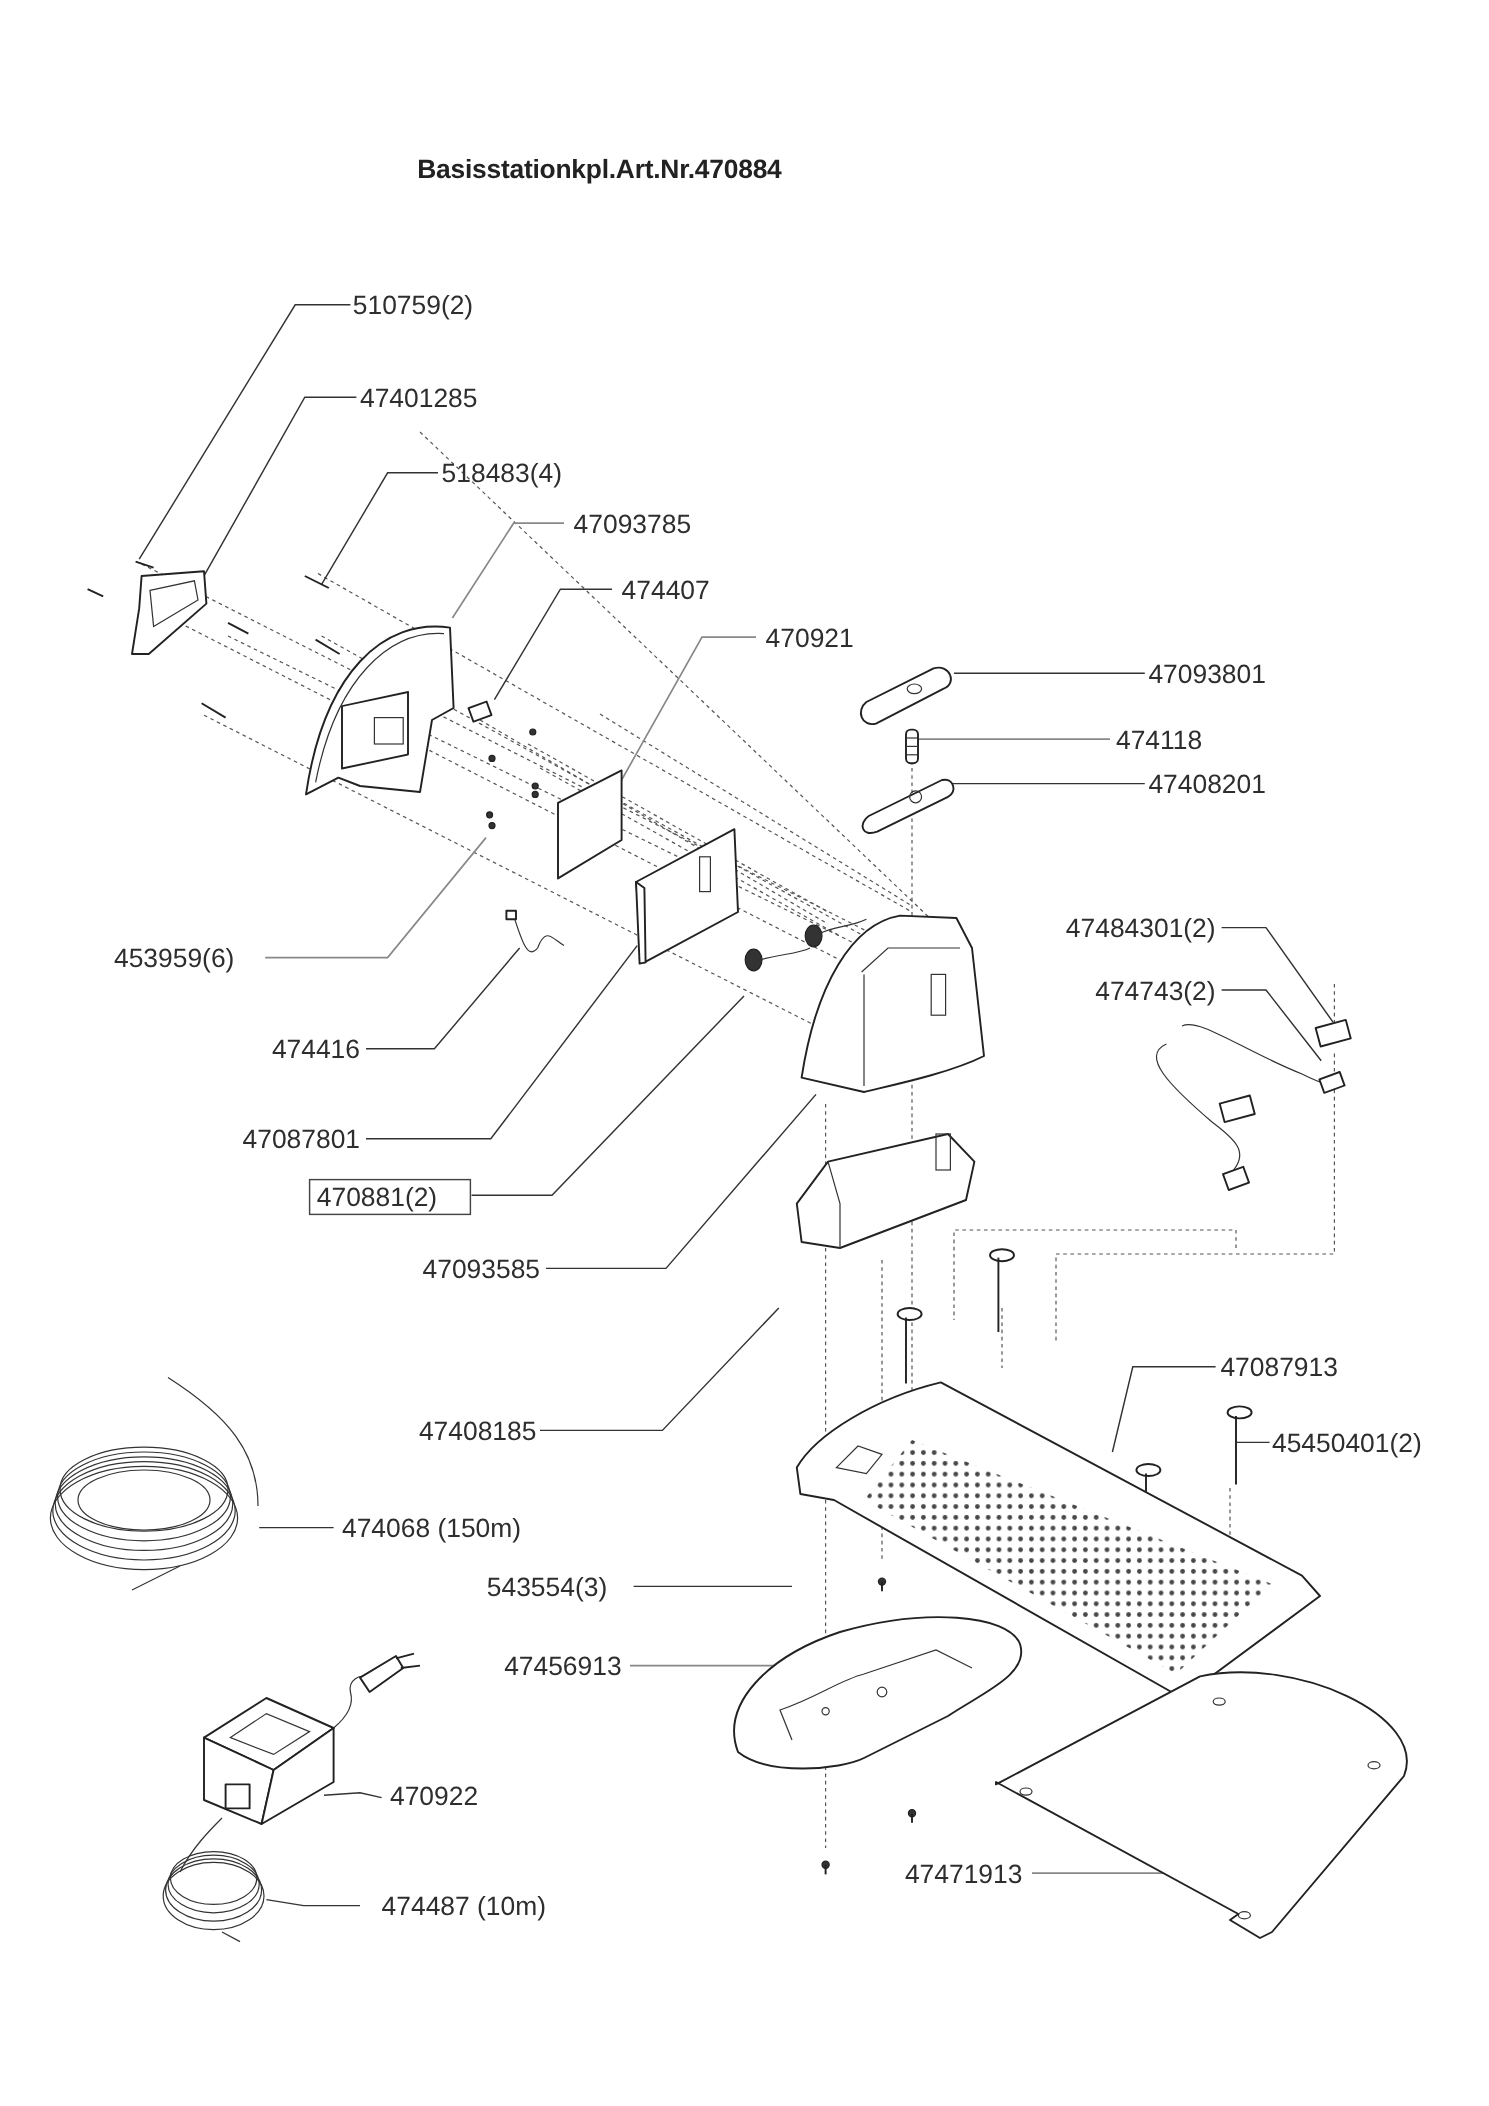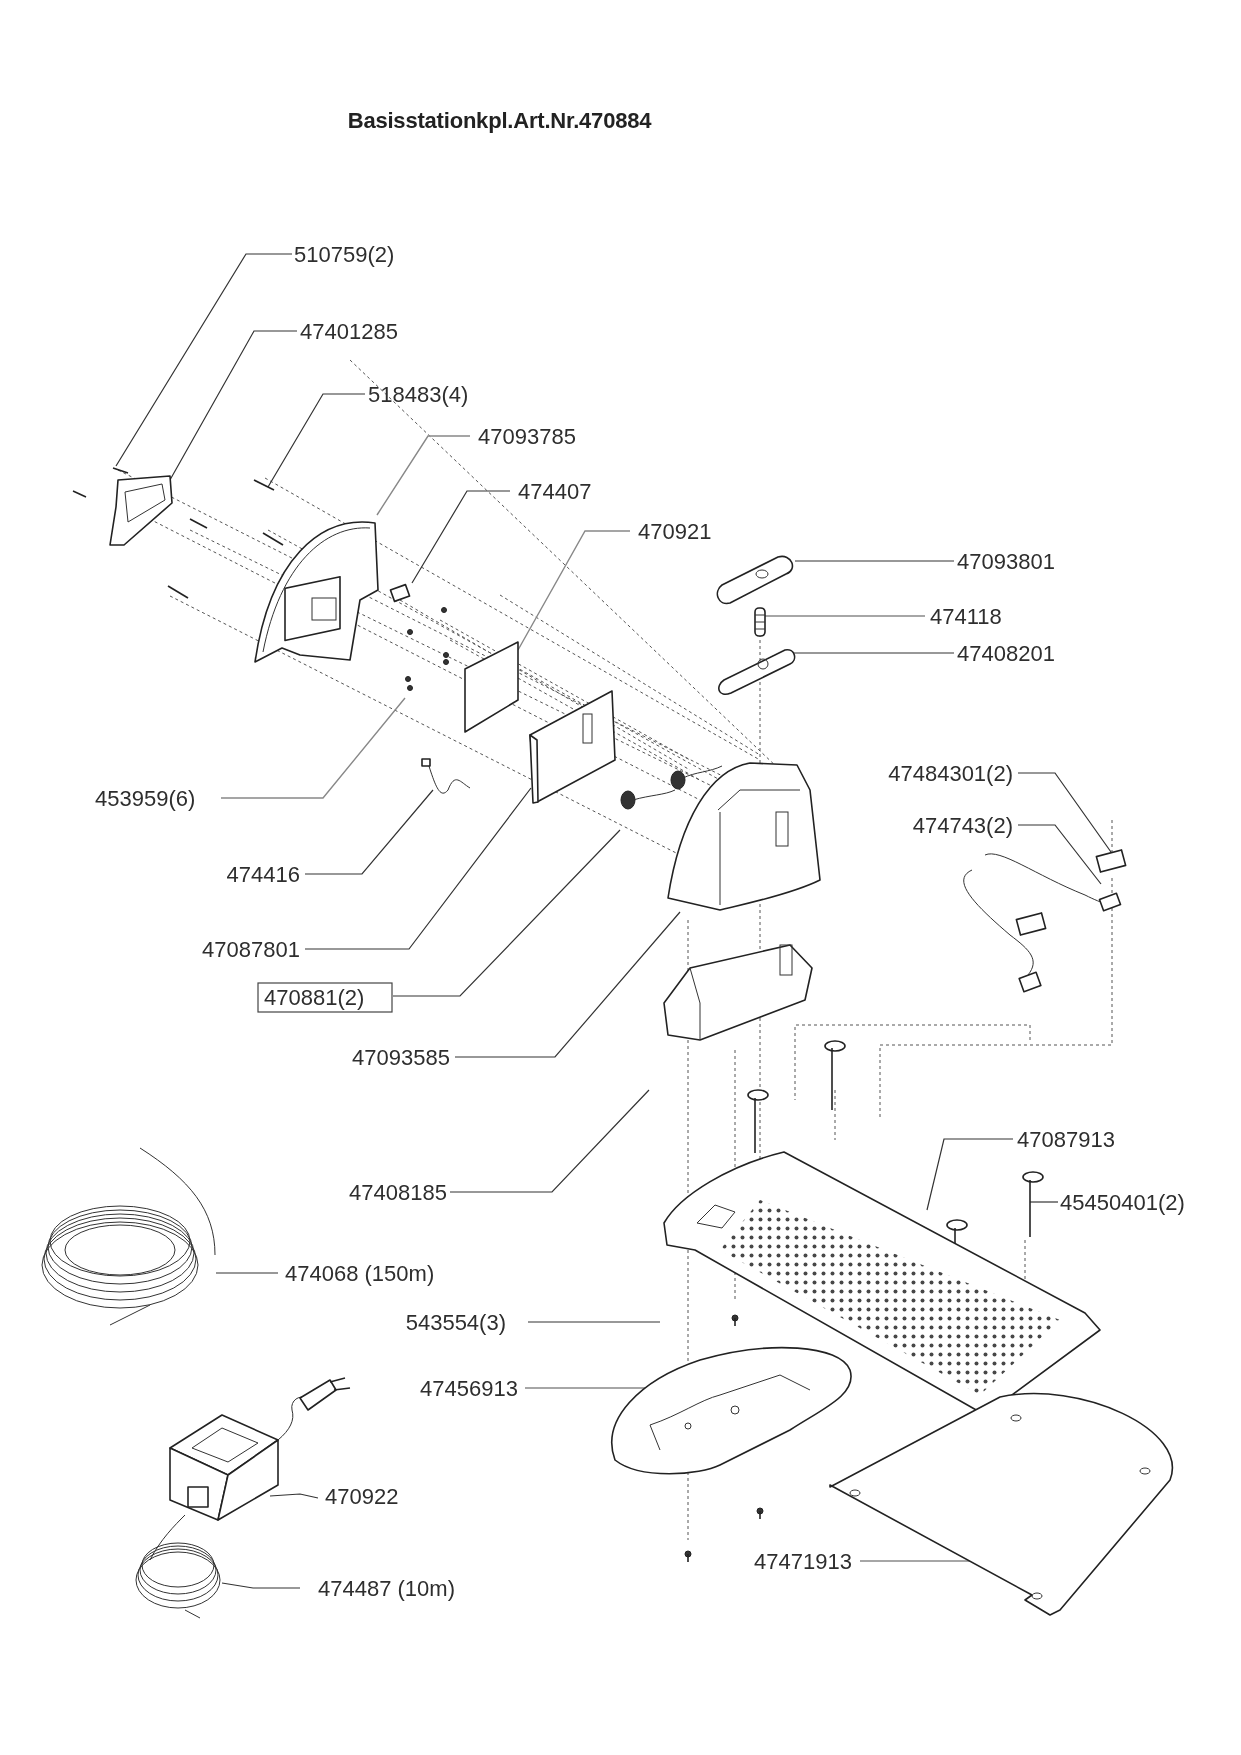--- a/index.html
+++ b/index.html
@@ -1,18 +1,18 @@
 <!DOCTYPE html>
 <html><head>
 <meta charset="utf-8">
 <style>
   html, body { margin: 0; padding: 0; background: #ffffff; }
   body { width: 1241px; height: 1755px; position: relative; overflow: hidden;
          font-family: "Liberation Sans", sans-serif; color: #2a2a2a; }
-  #title { position: absolute; left: 0; width: 999px; top: 108px; text-align: center;
+  #title { position: absolute; left: 0; width: 999px; top: 128px; text-align: center;
            font-weight: bold; font-size: 22px; letter-spacing: -0.2px; color: #222; }
   svg#drawing { position: absolute; left: 0; top: 0; }
   .lbl { font-family: "Liberation Sans", sans-serif; font-size: 22px; fill: #2e2e2e; }
   .lead { stroke: #333; stroke-width: 1.2; fill: none; }
   .lead-grey { stroke: #888; stroke-width: 1.4; fill: none; }
   .dash { stroke: #555; stroke-width: 1; stroke-dasharray: 3 3; fill: none; }
   .part { stroke: #222; stroke-width: 1.6; fill: #fff; stroke-linejoin: round; }
   .part-thin { stroke: #333; stroke-width: 1; fill: none; }
   .dark { fill: #333; stroke: #222; }
   .boxed { fill: none; stroke: #444; stroke-width: 1.2; }

